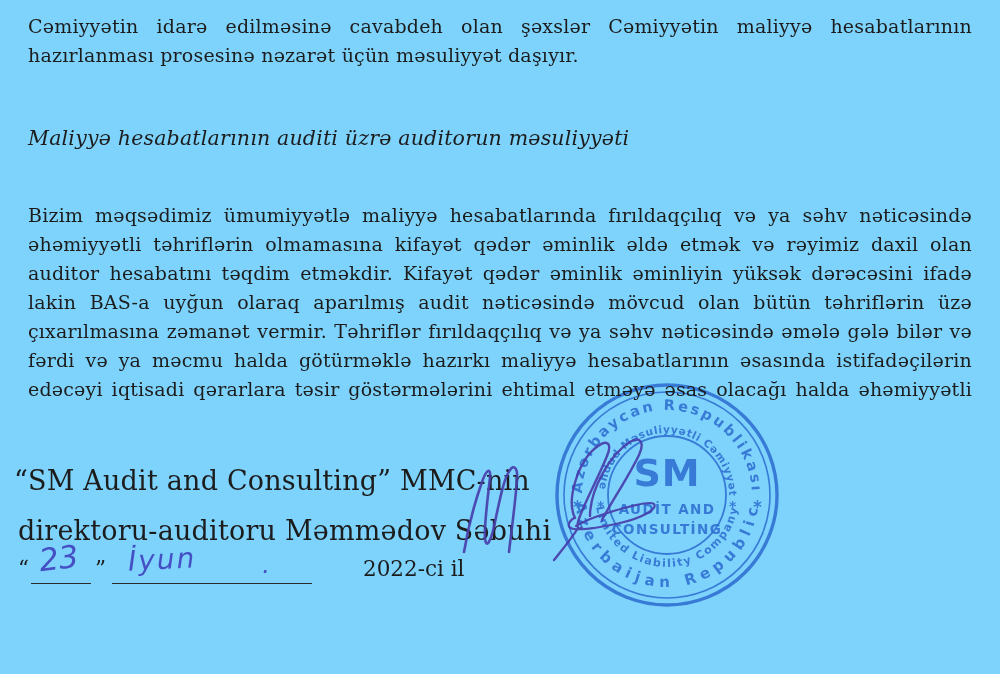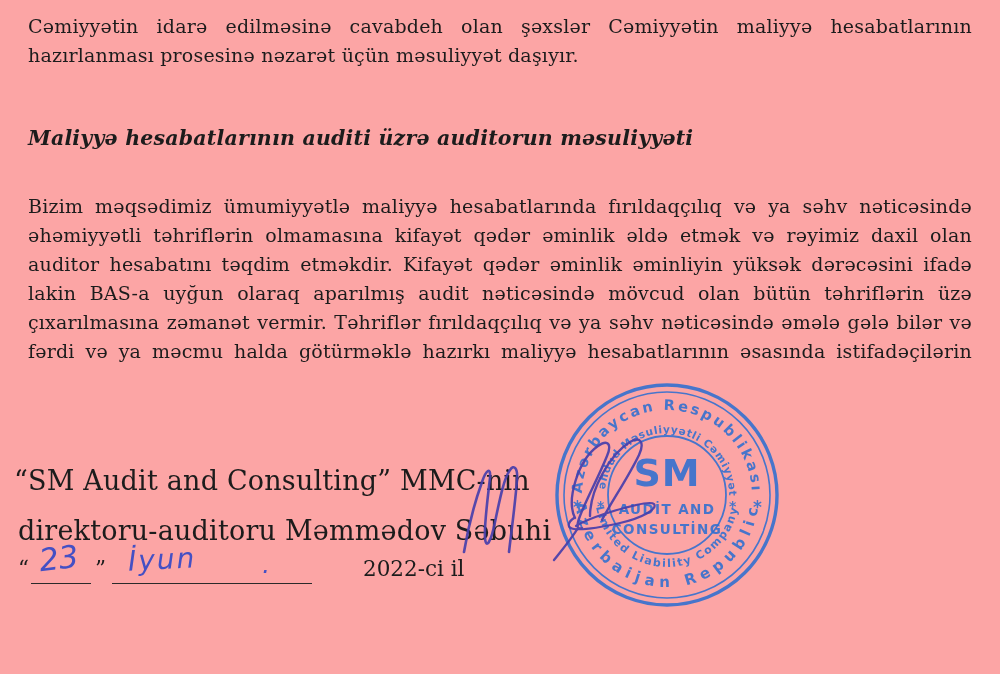--- a/index.html
+++ b/index.html
@@ -1,20 +1,20 @@
 <!DOCTYPE html>
 <html><head>
 <meta charset="utf-8">
 <style>
   html,body{margin:0;padding:0;}
   body{background:#e8e8e8;}
   .page{
     position:relative;
     width:1000px;height:674px;
-    background:#fca5a5;
+    background:#7dd3fc;
     overflow:hidden;
     font-family:"DejaVu Serif","Liberation Serif",serif;
     color:#1c1c1c;
   }
   
   .textblock{position:absolute;left:28px;width:944px;z-index:2;}
   .line{
     font-size:19px;
     line-height:29px;
     white-space:nowrap;
@@ -23,24 +23,24 @@
   .line.just{
     white-space:normal;
     text-align:justify;
     text-align-last:justify;
     overflow:hidden;
     height:29px;
   }
   .intro{top:12px;}
   .heading{
     position:absolute;left:28px;top:126px;z-index:2;
-    font-size:20.5px;font-weight:bold;font-style:italic;
+    font-size:20.5px;font-weight:normal;font-style:italic;
     letter-spacing:.2px;
   }
-  .bodytext{top:192px;}
+  .bodytext{top:201px;}
   
   .sig-block{position:absolute;left:14px;top:465px;width:470px;z-index:2;}
   .sig-line{font-size:27px;white-space:nowrap;letter-spacing:.2px;}
   .sig-line1{position:absolute;left:0;top:0;}
   .sig-line2{position:absolute;left:4px;top:50px;}
   
   .date-line{
     position:absolute;left:2px;top:88px;
     display:flex;align-items:flex-end;
     font-size:21.5px;
@@ -79,20 +79,21 @@
 
   <div class="heading">Maliyyə hesabatlarının auditi üzrə auditorun məsuliyyəti</div>
 
   <div class="textblock bodytext">
     <div class="line just">Bizim məqsədimiz ümumiyyətlə maliyyə hesabatlarında fırıldaqçılıq və ya səhv nəticəsində</div>
     <div class="line just">əhəmiyyətli təhriflərin olmamasına kifayət qədər əminlik əldə etmək və rəyimiz daxil olan</div>
     <div class="line just">auditor hesabatını təqdim etməkdir. Kifayət qədər əminlik əminliyin yüksək dərəcəsini ifadə edir,</div>
     <div class="line just">lakin BAS-a uyğun olaraq aparılmış audit nəticəsində mövcud olan bütün təhriflərin üzə</div>
     <div class="line just">çıxarılmasına zəmanət vermir. Təhriflər fırıldaqçılıq və ya səhv nəticəsində əmələ gələ bilər və</div>
     <div class="line just">fərdi və ya məcmu halda götürməklə hazırkı maliyyə hesabatlarının əsasında istifadəçilərin qəbul</div>
+    <div class="line just">edəcəyi iqtisadi qərarlara təsir göstərmələrini ehtimal etməyə əsas olacağı halda əhəmiyyətli</div>
   </div>
 
   <div class="sig-block">
     <div class="sig-line sig-line1">“SM Audit and Consulting” MMC-nin</div>
     <div class="sig-line sig-line2">direktoru-auditoru Məmmədov Səbuhi</div>
 
     <div class="date-line">
       <span class="quote">“</span>
       <span class="blank blank-day">
         <span class="hand hand-day">23</span>

